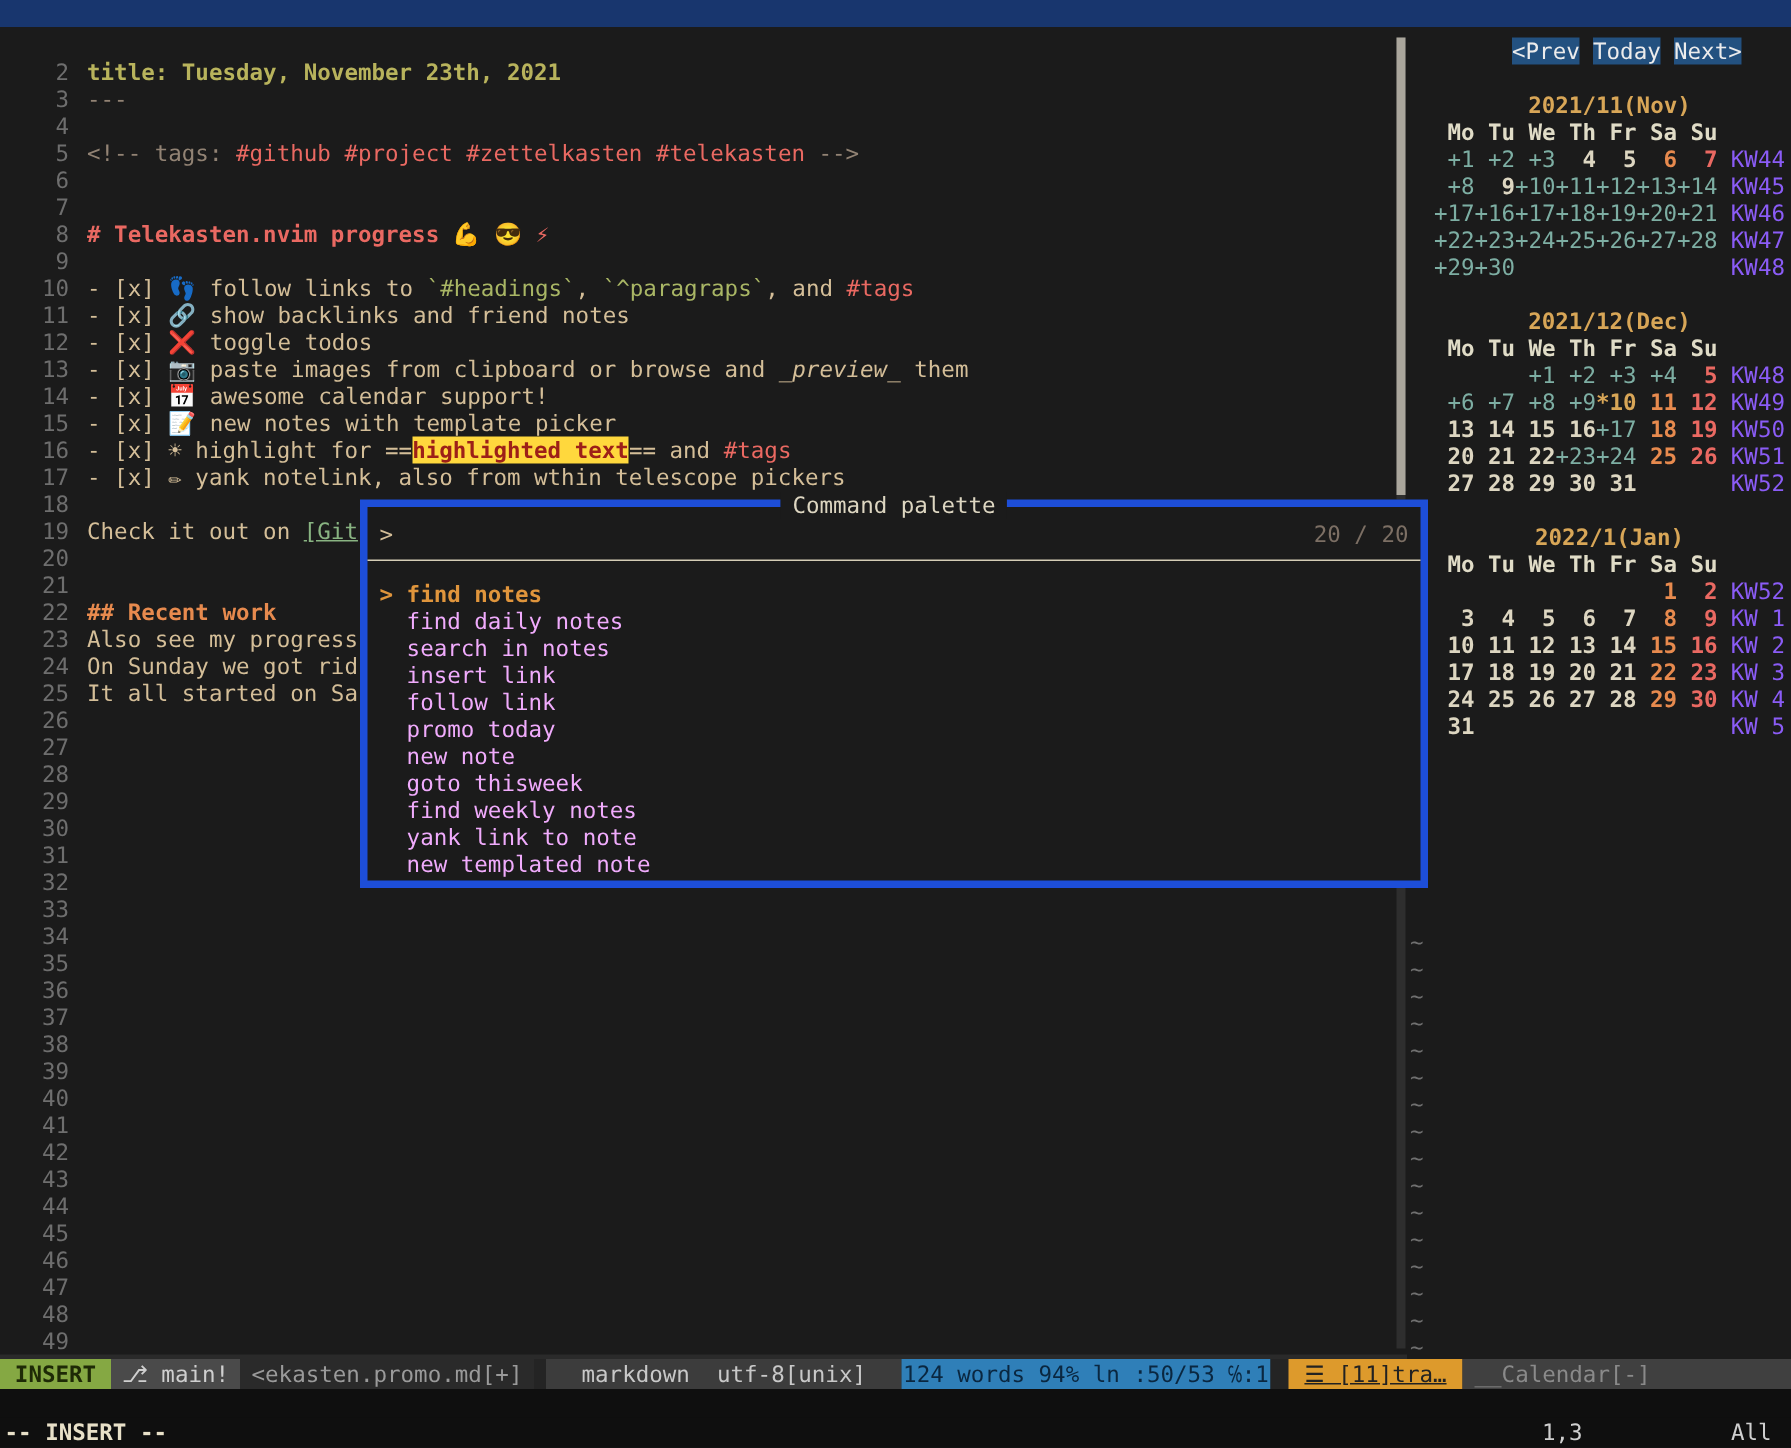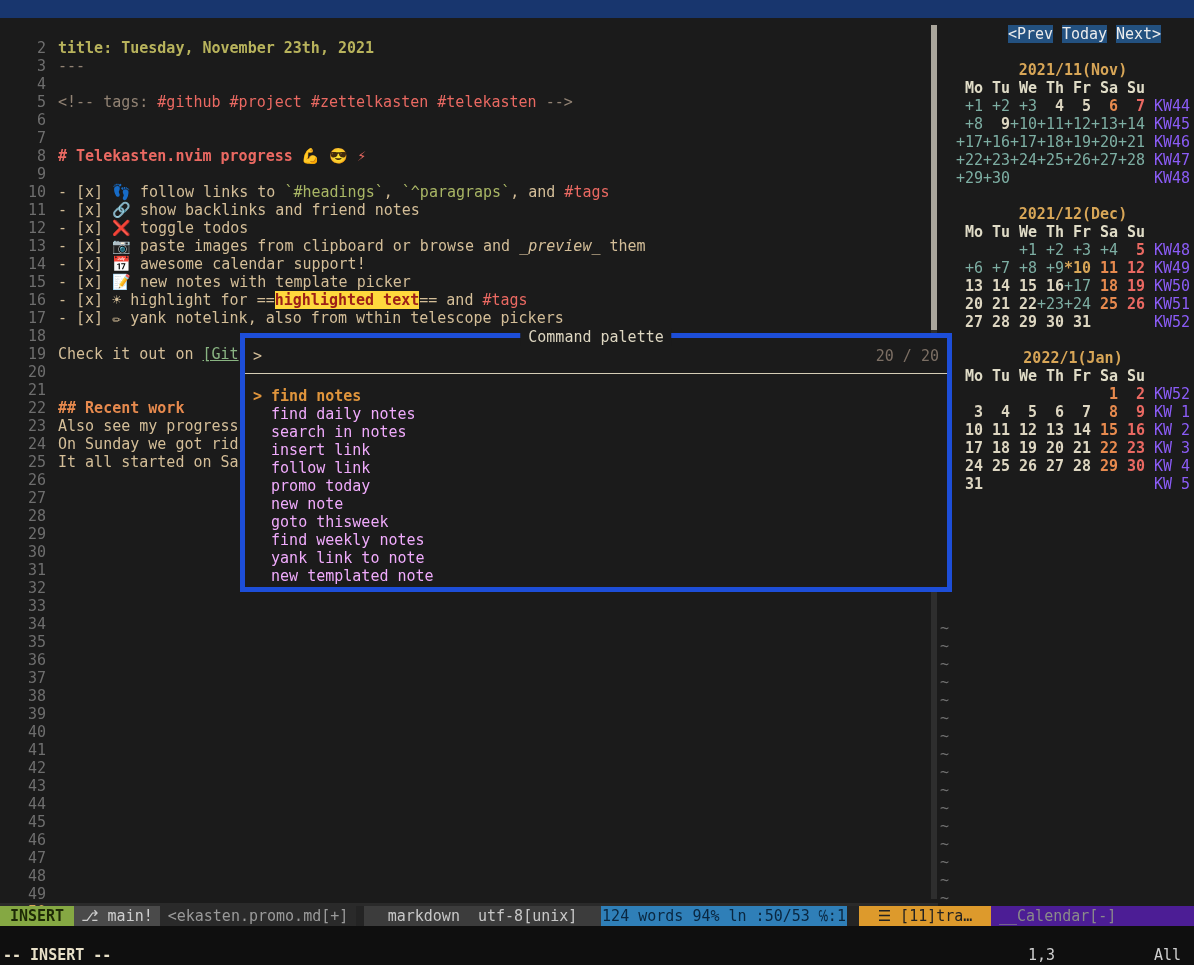--- a/index.html
+++ b/index.html
@@ -65,22 +65,22 @@
   
   #statusline { height:20px; display:flex; background:#242424; }
   .sl-seg { height:20px; line-height:20px; text-align:center; white-space:pre; overflow:hidden; }
   #sl-mode { width:74px; background:#85a843; color:#1e2a06; font-weight:bold; }
   #sl-git { width:86px; background:#4a4a4a; color:#cfcfcf; }
   #sl-file { width:196px; background:#2a2a2a; color:#9a9a9a; }
   .sl-gap1 { width:8px; background:#242424; }
   #sl-ft { width:237px; background:#3c3c3c; color:#c8c8c8; }
   #sl-words { width:246px; background:#2f7fb8; color:#0a2740; }
   .sl-gap2 { width:12px; background:#242424; }
-  #sl-extra { width:132px; background:#dd9a2c; color:#222; }
-  #sl-calwin { flex:1; background:#4c1d95; color:#8a8a8a; text-align:left; padding-left:8px; }
+  #sl-extra { width:116px; background:#dd9a2c; color:#222;text-decoration:underline; }
+  #sl-calwin { flex:1; background:#404040; color:#8a8a8a; text-align:left; padding-left:8px; }
 
   
   #cmdline { height:19px; line-height:19px; background:#0f0f0f; color:#d0d0d0; padding-left:3px; white-space:pre; }
   #bottomline { position:relative; height:20px; line-height:20px; background:#0f0f0f; padding-left:3px; }
   #bottom-mode { color:#e8e0c8; font-weight:bold; }
   #bottom-ruler { position:absolute; left:1028px; color:#cfcfcf; }
   #bottom-scroll { position:absolute; left:1154px; color:#cfcfcf; }
 </style>
 </head>
 <body>

